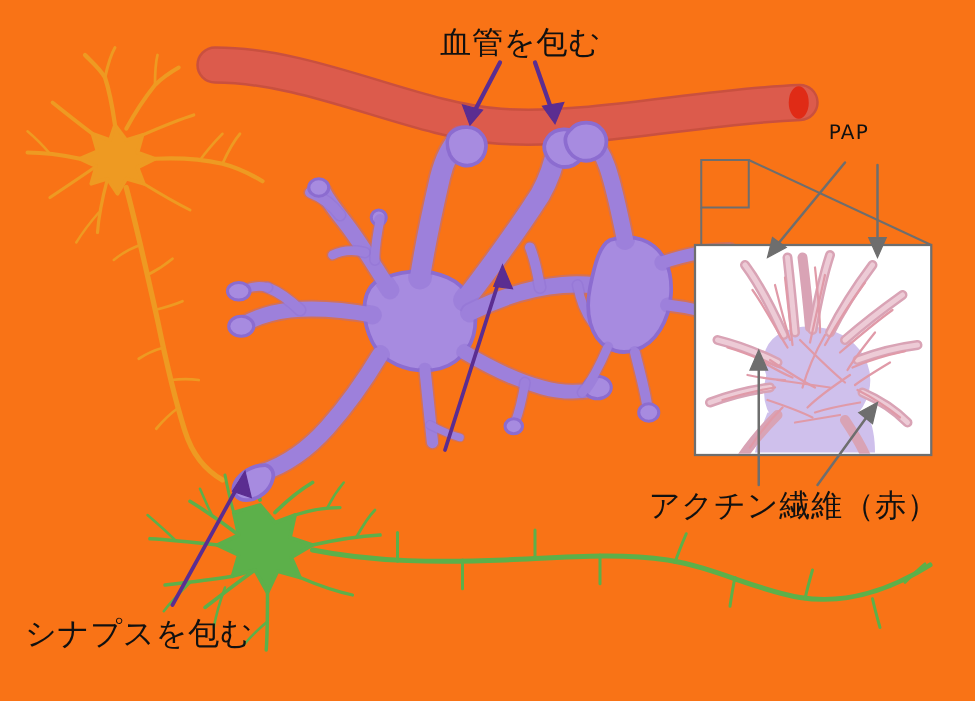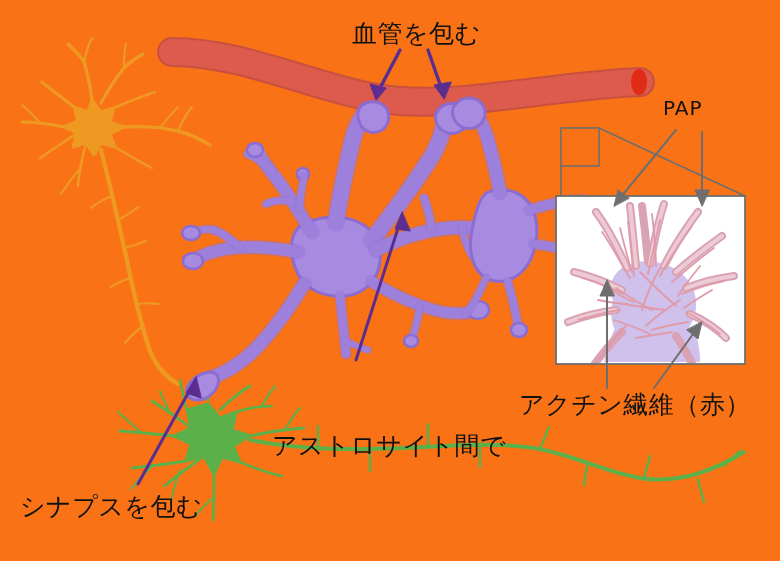--- a/index.html
+++ b/index.html
@@ -31,21 +31,21 @@
     letter-spacing: 0.5px;
   }
   .lbl-vessel {
     left: 352px;
     top: 18px;
     font-size: 25px;
   }
   .lbl-pap {
     left: 663px;
     top: 96px;
-    font-size: 20px;
+    font-size: 16px;
     letter-spacing: 1px;
   }
   .lbl-between {
     left: 272px;
     top: 366px;
     font-size: 25px;
   }
   .lbl-actin {
     left: 519px;
     top: 389px;
@@ -339,20 +339,19 @@
       </g>
     </g>
 
   </svg>
 
   <div class="label lbl-vessel">血管を包む</div>
 
   <div class="label lbl-pap">PAP</div>
 
   <div class="label lbl-between">
-    <div>アストロサイト間で</div>
   </div>
 
   <div class="label lbl-synapse">シナプスを包む</div>
 
   <div class="label lbl-actin">アクチン繊維（赤）</div>
 
 </div>
 
 </body></html>

